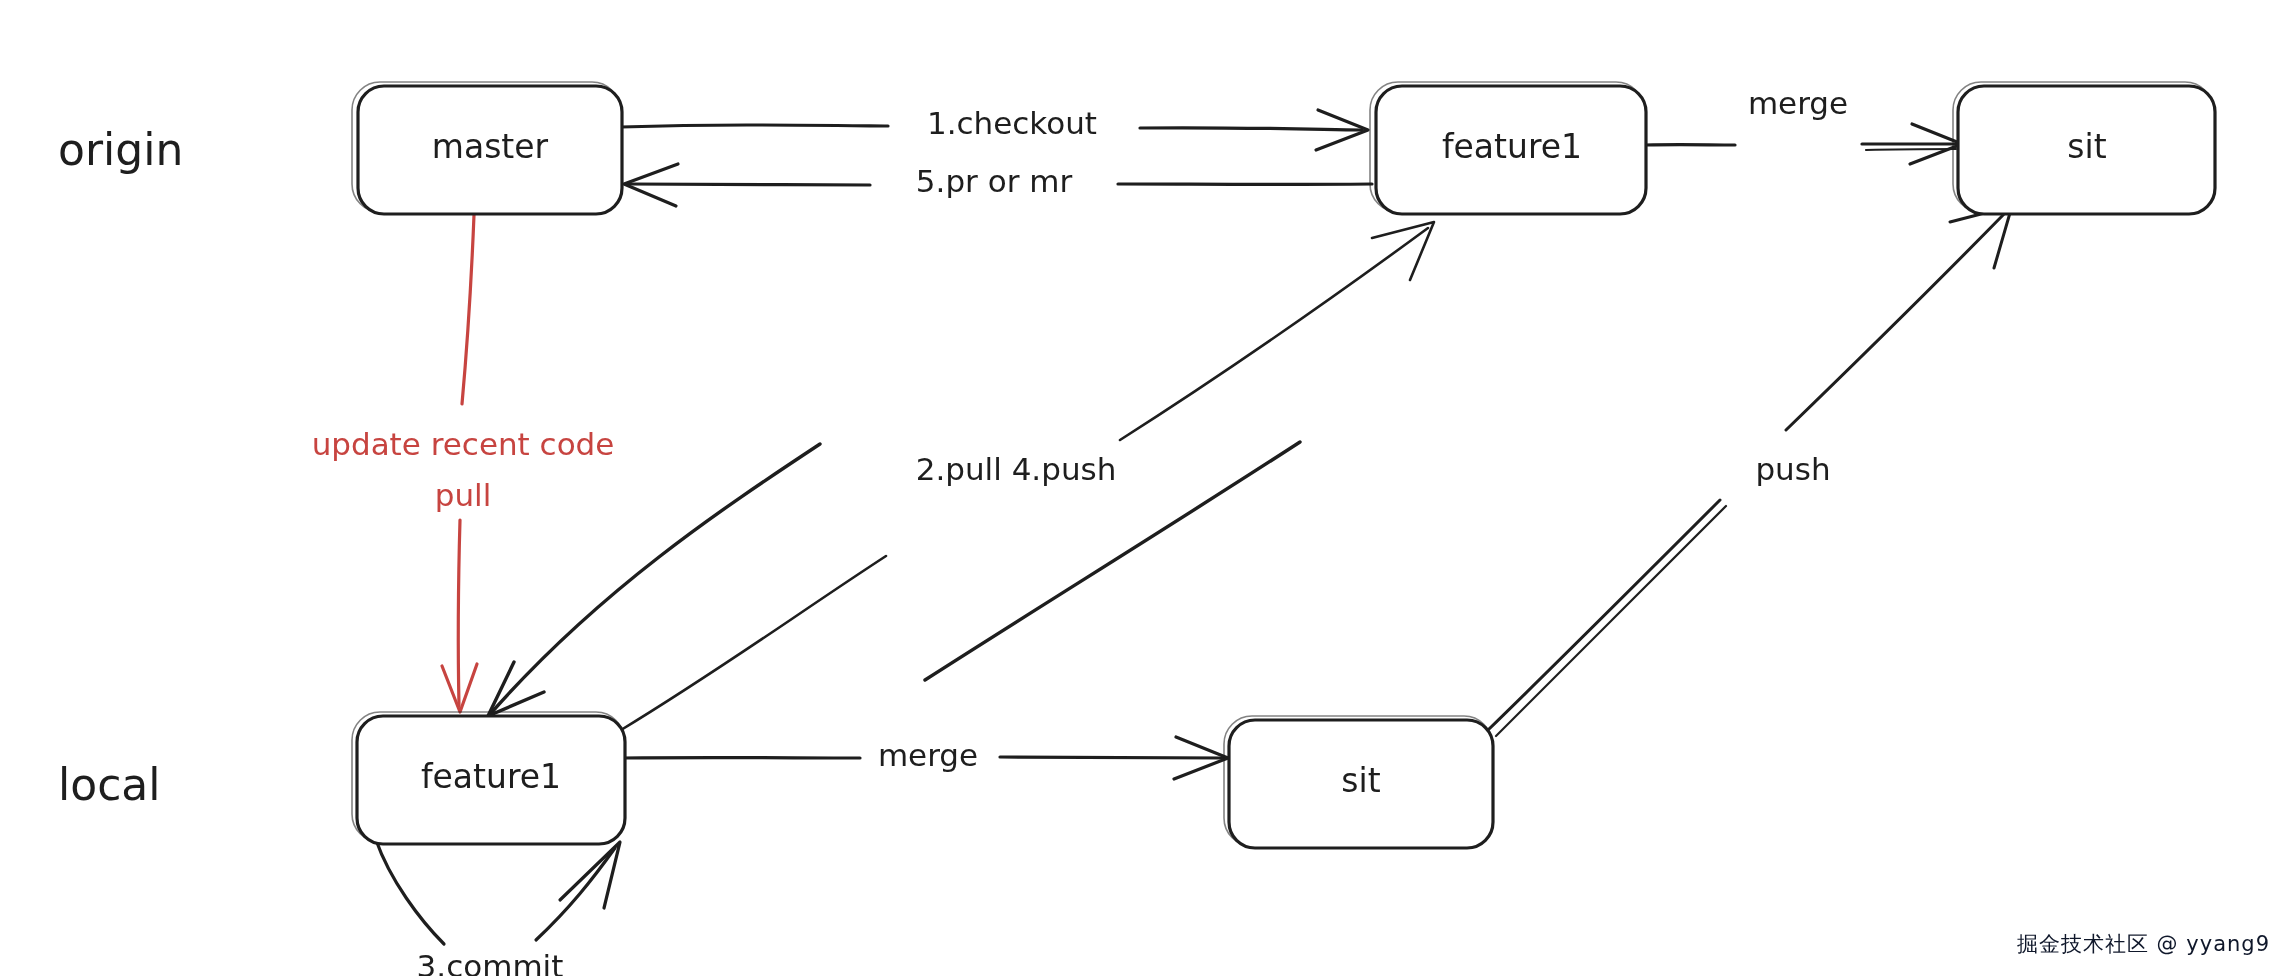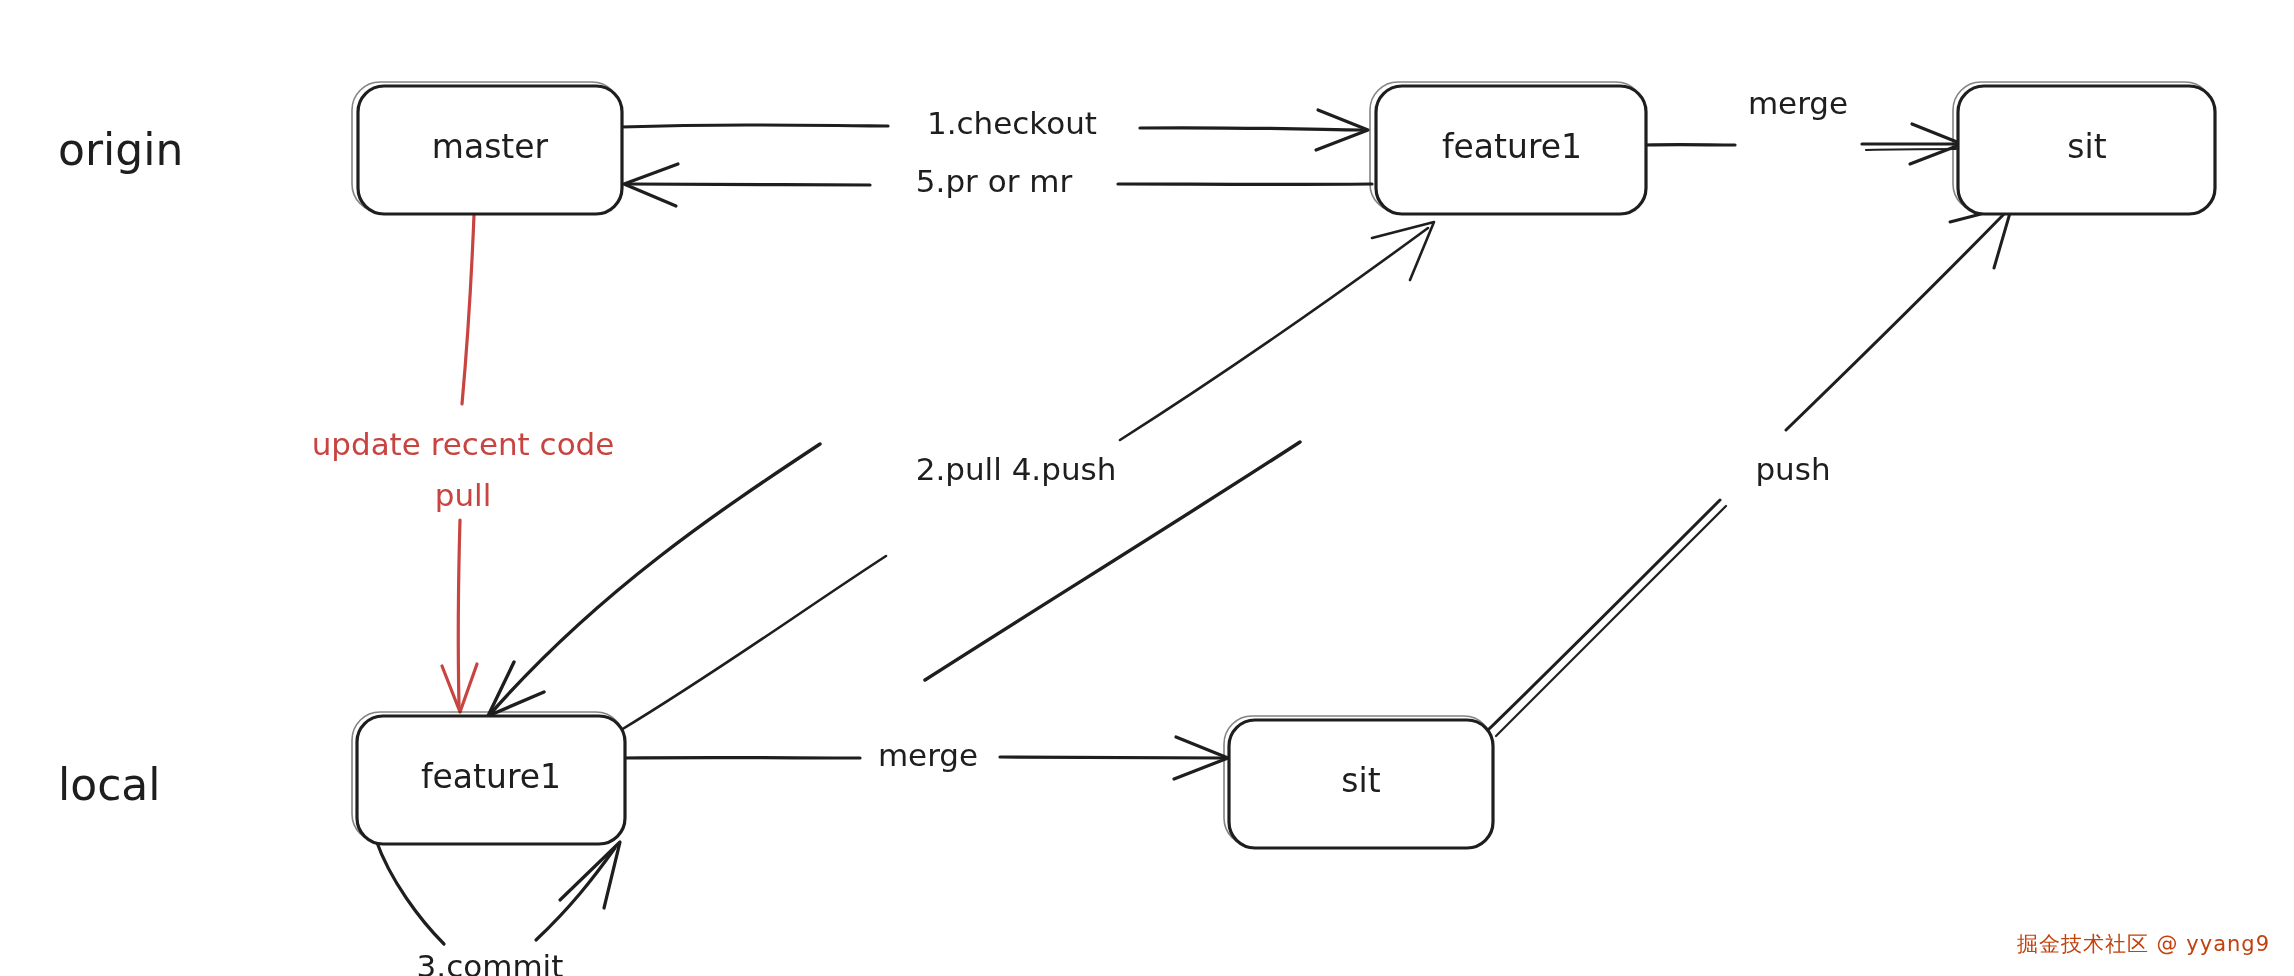--- a/index.html
+++ b/index.html
@@ -70,21 +70,21 @@
     opacity: 0.55;
     stroke-linecap: round;
     stroke-linejoin: round;
   }
   .watermark {
     position: absolute;
     right: 24px;
     bottom: 18px;
     font-family: "DejaVu Sans", sans-serif;
     font-size: 21px;
-    color: #c2410c;
+    color: #0f172a;
     letter-spacing: 1px;
     white-space: nowrap;
     user-select: none;
   }
 </style>
 </head>
 <body>
 
 <svg id="canvas" viewBox="0 0 2294 976">
 

